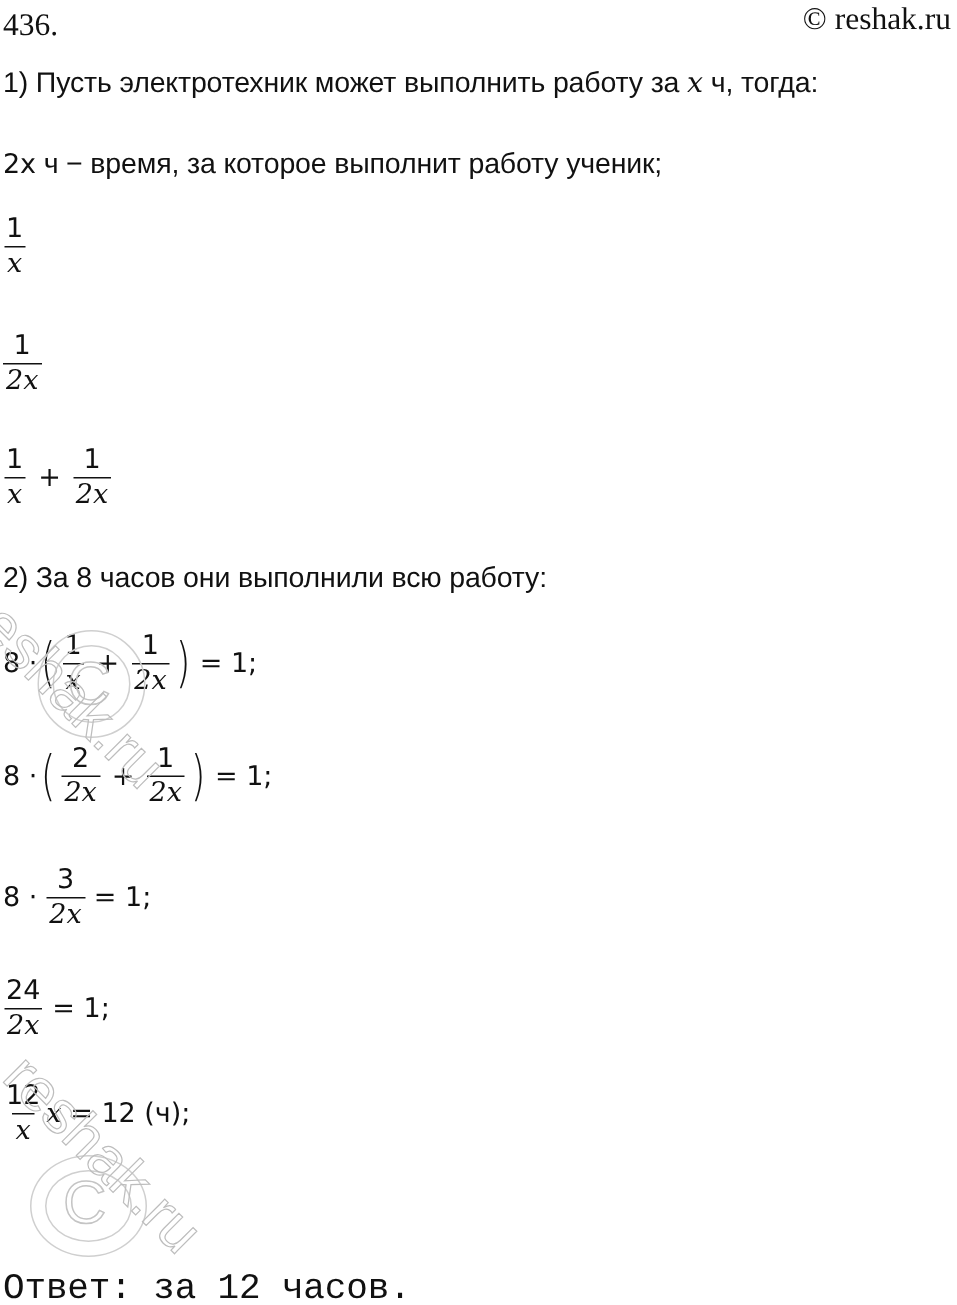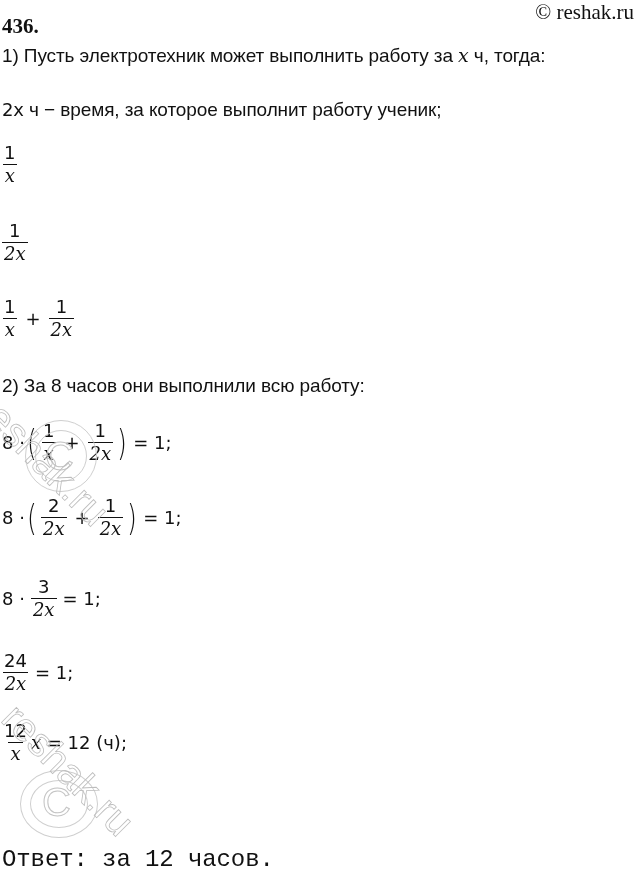--- a/index.html
+++ b/index.html
@@ -10,23 +10,23 @@
     body {
       width: 638px;
       height: 870px;
       position: relative;
       overflow: hidden;
       font-family: "DejaVu Serif", serif;
       color: #111111;
     }
     .abs { position: absolute; white-space: nowrap; }
     .title {
-      left: 2px; top: 14px;
+      left: 2px; top: 4px;
       font-family: "Liberation Serif", serif;
-      font-weight: bold;
+      font-weight: normal;
       font-size: 21px;
     }
     .site {
       right: 4px; top: 0px;
       font-family: "Liberation Serif", serif;
       font-size: 21px;
     }
     .line {
       font-family: "Liberation Sans", sans-serif;
       font-size: 19px;

